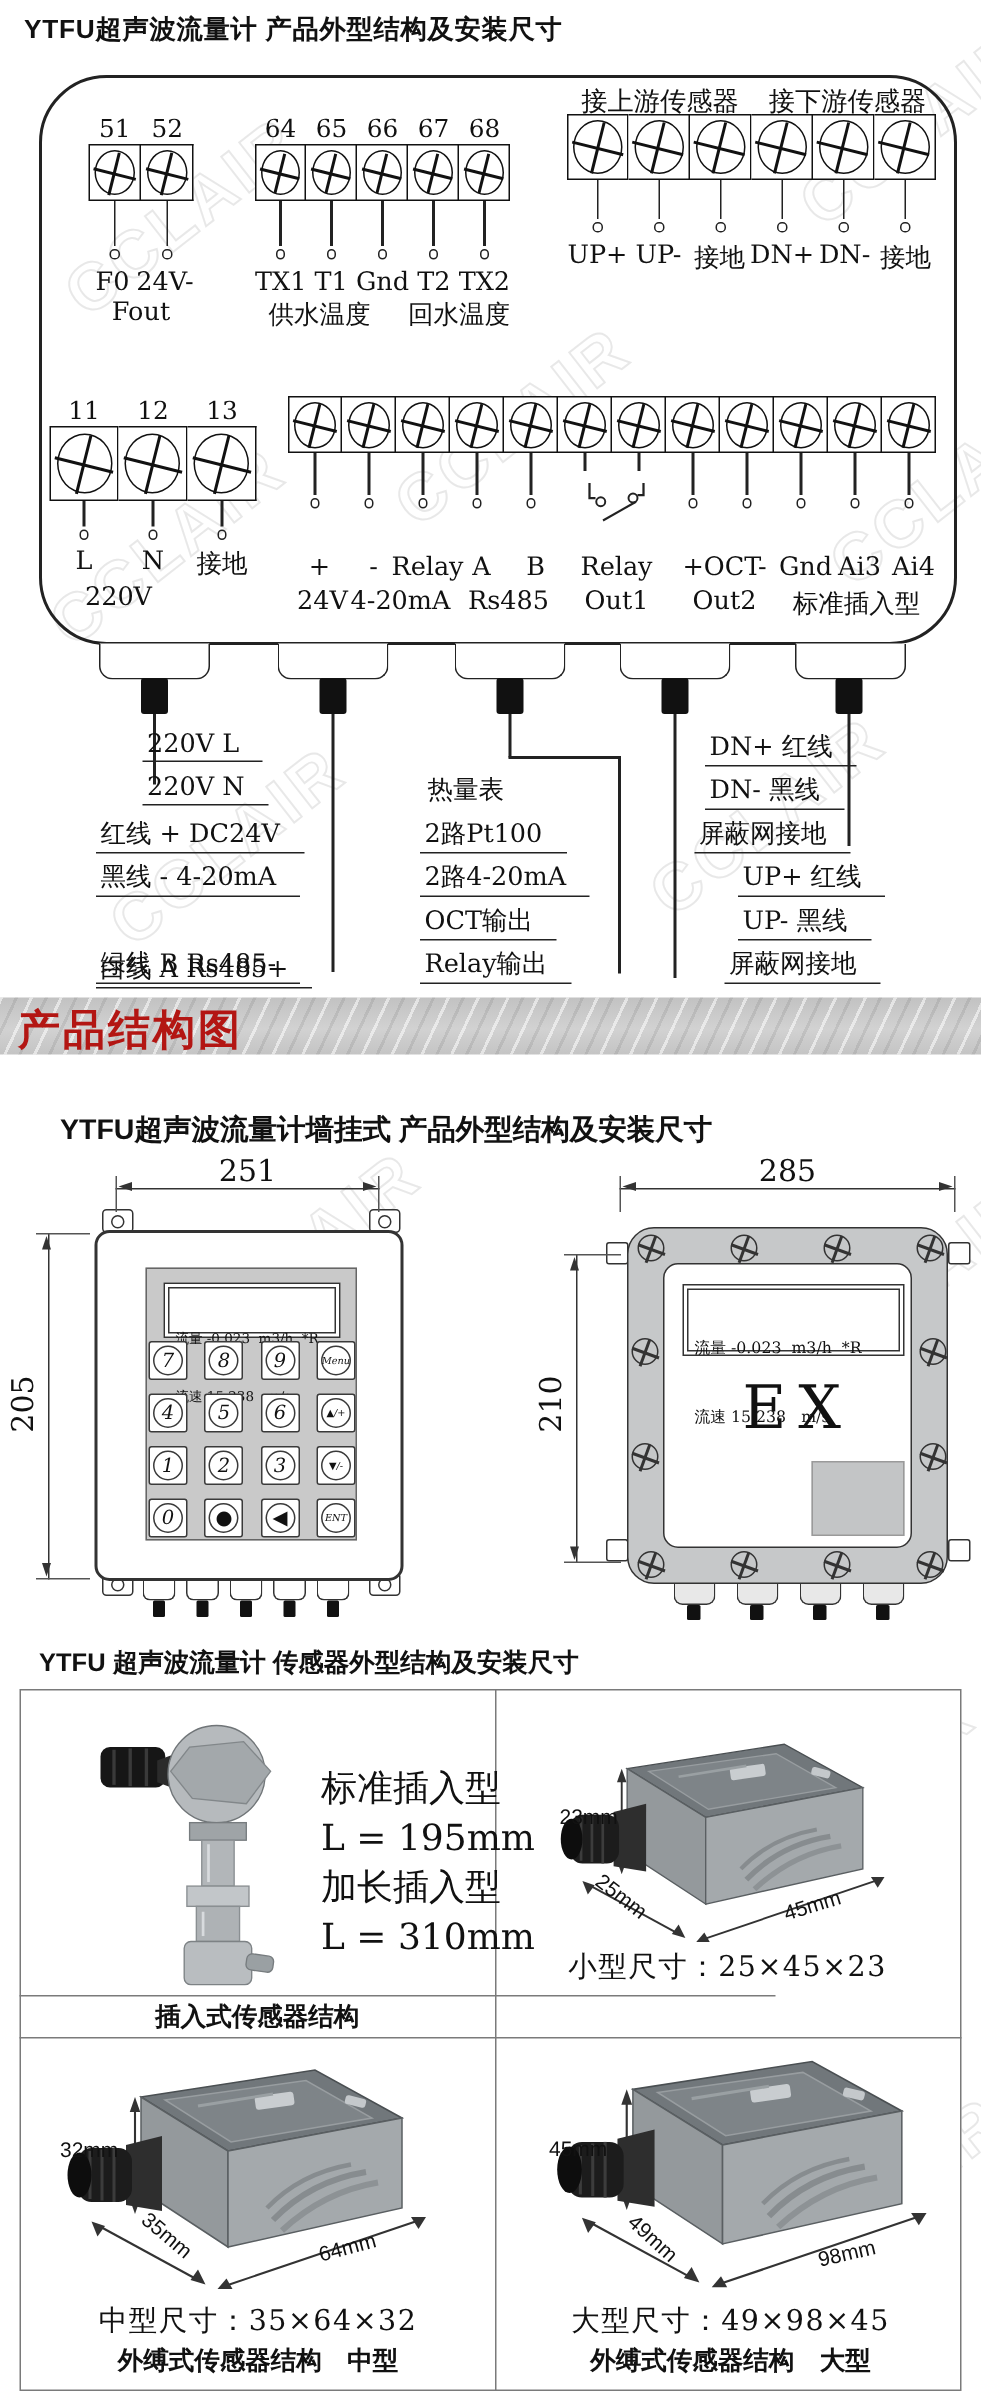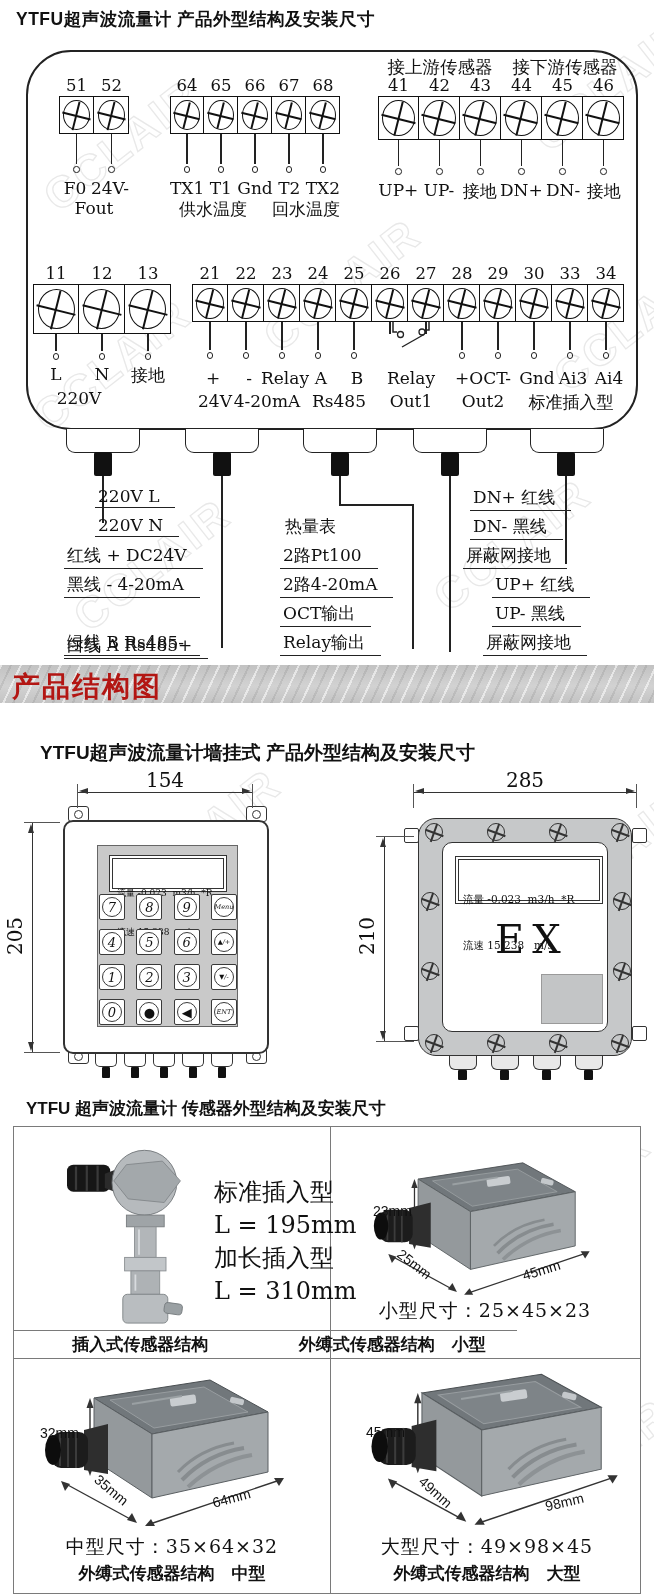--- a/index.html
+++ b/index.html
@@ -241,28 +241,20 @@
       <span class="multi">T1</span>
       <span class="multi">Gnd</span>
       <span class="multi">T2</span>
       <span class="multi">TX2</span>
     </div>
   <span class="sub" style="left:0;top:122px;width:86px">供水温度</span>
   <span class="sub" style="left:86px;top:122px;width:100px">回水温度</span>
 </div>
 
 <div class="tgroup g-c">
-  <div class="num-row">
-      <span class="multi">41</span>
-      <span class="multi">42</span>
-      <span class="multi">43</span>
-      <span class="multi">44</span>
-      <span class="multi">45</span>
-      <span class="multi">46</span>
-    </div>
   <div class="term-row">
       <span class="term">
         <span class="screw"></span>
       </span>
       <span class="term">
         <span class="screw"></span>
       </span>
       <span class="term">
         <span class="screw"></span>
       </span>
@@ -345,34 +337,20 @@
     </div>
   <div class="lab-row">
       <span>L</span>
       <span>N</span>
       <span class="multi">接地</span>
     </div>
   <span class="sub" style="left:0;top:124px;width:92px">220V</span>
 </div>
 
 <div class="tgroup g-e">
-  <div class="num-row">
-      <span class="multi">21</span>
-      <span class="multi">22</span>
-      <span class="multi">23</span>
-      <span class="multi">24</span>
-      <span class="multi">25</span>
-      <span class="multi">26</span>
-      <span class="multi">27</span>
-      <span class="multi">28</span>
-      <span class="multi">29</span>
-      <span class="multi">30</span>
-      <span class="multi">33</span>
-      <span class="multi">34</span>
-    </div>
   <div class="term-row">
       <span class="term">
         <span class="screw"></span>
       </span>
       <span class="term">
         <span class="screw"></span>
       </span>
       <span class="term">
         <span class="screw"></span>
       </span>
@@ -526,21 +504,21 @@
     <span class="clabel multi">UP- 黑线</span>
     <span class="clabel multi">屏蔽网接地</span>
   </div>
 
 <div class="banner">
   <span class="banner-title" style="color: rgb(179, 22, 19);">产品结构图</span>
 </div>
 
 <h2 class="sec-title" style="left:40px;top:740px">YTFU超声波流量计墙挂式 产品外型结构及安装尺寸</h2>
 
-<span class="dimlab" style="left:77px;top:768px;width:176px;text-align:center">154</span>
+<span class="dimlab" style="left:77px;top:768px;width:176px;text-align:center">251</span>
 <div class="dimh" style="left:77px;top:792px;width:176px"></div>
 <div class="tickv" style="left:77px;top:784px;height:24px"></div>
 <div class="tickv" style="left:252px;top:784px;height:24px"></div>
 
 <span class="dimlab rot90" style="left:-4px;top:924px">205</span>
 <div class="dimv" style="left:32px;top:822px;height:231px"></div>
 <div class="tickh" style="left:24px;top:822px;width:36px"></div>
 <div class="tickh" style="left:24px;top:1052px;width:36px"></div>
 
 <div class="wtab" style="left:68px;top:806px"></div>
@@ -731,21 +709,20 @@
 <svg class="photo" style="left:362px;top:1152px" width="235" height="149">
     <use href="#clamp" xlink:href="#clamp"></use>
   </svg>
 <span class="pdim" style="left:373px;top:1203px">23mm</span>
 <span class="pdim" style="left:395px;top:1256px;transform:rotate(38deg)">25mm</span>
 <span class="pdim" style="left:522px;top:1262px;transform:rotate(-17deg)">45mm</span>
 <span class="sizelab" style="left:485px;top:1298px">小型尺寸：25×45×23</span>
 
 <div class="caption-band">
   <span>插入式传感器结构</span>
-  <span>外缚式传感器结构　小型</span>
 </div>
 
 <svg class="photo" style="left:32px;top:1368px" width="260" height="165">
     <use href="#clamp" xlink:href="#clamp"></use>
   </svg>
 <span class="pdim" style="left:40px;top:1425px">32mm</span>
 <span class="pdim" style="left:92px;top:1482px;transform:rotate(40deg)">35mm</span>
 <span class="pdim" style="left:212px;top:1490px;transform:rotate(-15deg)">64mm</span>
 <span class="sizelab" style="left:172px;top:1534px">中型尺寸：35×64×32</span>
 <span class="cap2" style="left:172px;top:1562px">外缚式传感器结构　中型</span>

